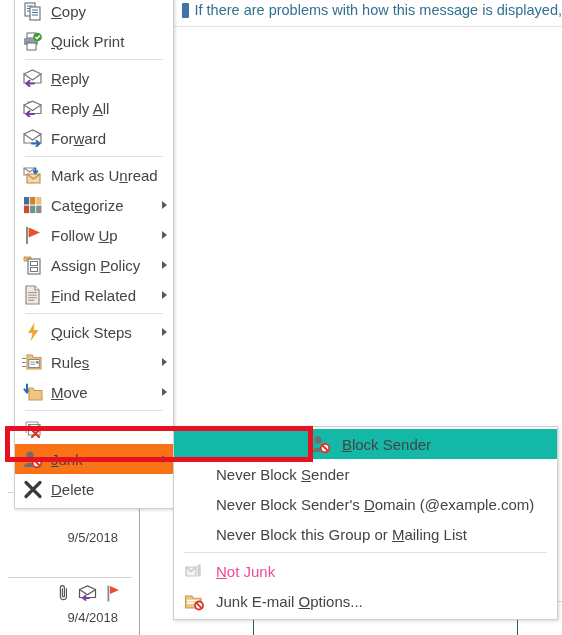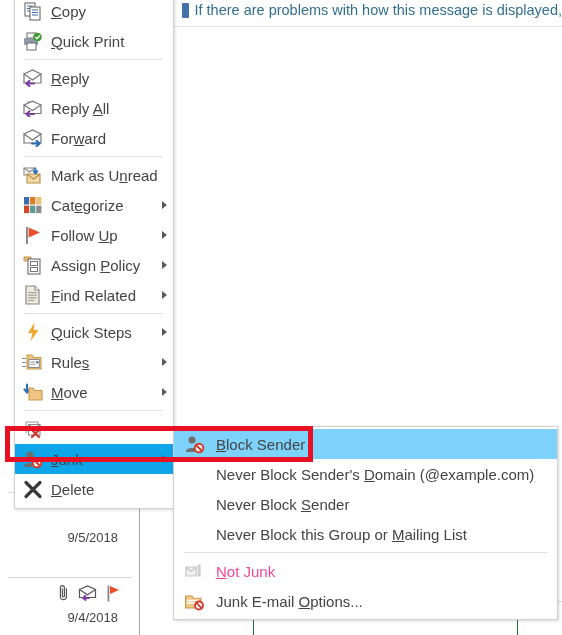--- a/index.html
+++ b/index.html
@@ -110,21 +110,21 @@
   .mi {
     position: relative;
     display: flex;
     align-items: center;
     height: 30px;
     padding-left: 0;
     cursor: default;
     font-size: 15px;
     color: #444444;
   }
-  .mi.highlight { background: #0ea5e9; }
+  .mi.highlight { background: #f97316; }
   .mi .ico {
     width: 36px;
     min-width: 36px;
     height: 24px;
     display: flex;
     align-items: center;
     justify-content: center;
   }
   .mi .lbl { flex: 1; white-space: nowrap; }
   .mi .arrow {
@@ -161,21 +161,21 @@
     box-sizing: border-box;
   }
   .smi {
     display: flex;
     align-items: center;
     height: 30px;
     font-size: 15px;
     color: #444444;
     cursor: default;
   }
-  .smi.highlight { background: #7dd3fc; }
+  .smi.highlight { background: #14b8a6; justify-content: center; }
   .smi.disabled { color: #ec4899; }
   .smi .ico {
     width: 42px; min-width: 42px; height: 24px;
     display: flex; align-items: center; justify-content: center;
   }
   .smi .lbl { white-space: nowrap; }
 
   
   .redbox {
     position: absolute;
@@ -455,26 +455,26 @@
           <circle cx="15" cy="13" r="5" fill="#fff"></circle>
           <circle cx="15" cy="13" r="4.3" fill="none" stroke="#d2372a" stroke-width="1.9"></circle>
           <path d="M12 10 L18 16" stroke="#d2372a" stroke-width="1.9"></path>
         </svg>
       </span>
       <span class="lbl"><u>B</u>lock Sender</span>
     </div>
 
     <div class="smi">
       <span class="ico"></span>
-      <span class="lbl">Never Block Sender's <u>D</u>omain (@example.com)</span>
+      <span class="lbl">Never Block <u>S</u>ender</span>
     </div>
 
     <div class="smi">
       <span class="ico"></span>
-      <span class="lbl">Never Block <u>S</u>ender</span>
+      <span class="lbl">Never Block Sender's <u>D</u>omain (@example.com)</span>
     </div>
 
     <div class="smi">
       <span class="ico"></span>
       <span class="lbl">Never Block this Group or <u>M</u>ailing List</span>
     </div>
 
     <div class="sep"></div>
 
     <div class="smi disabled">

